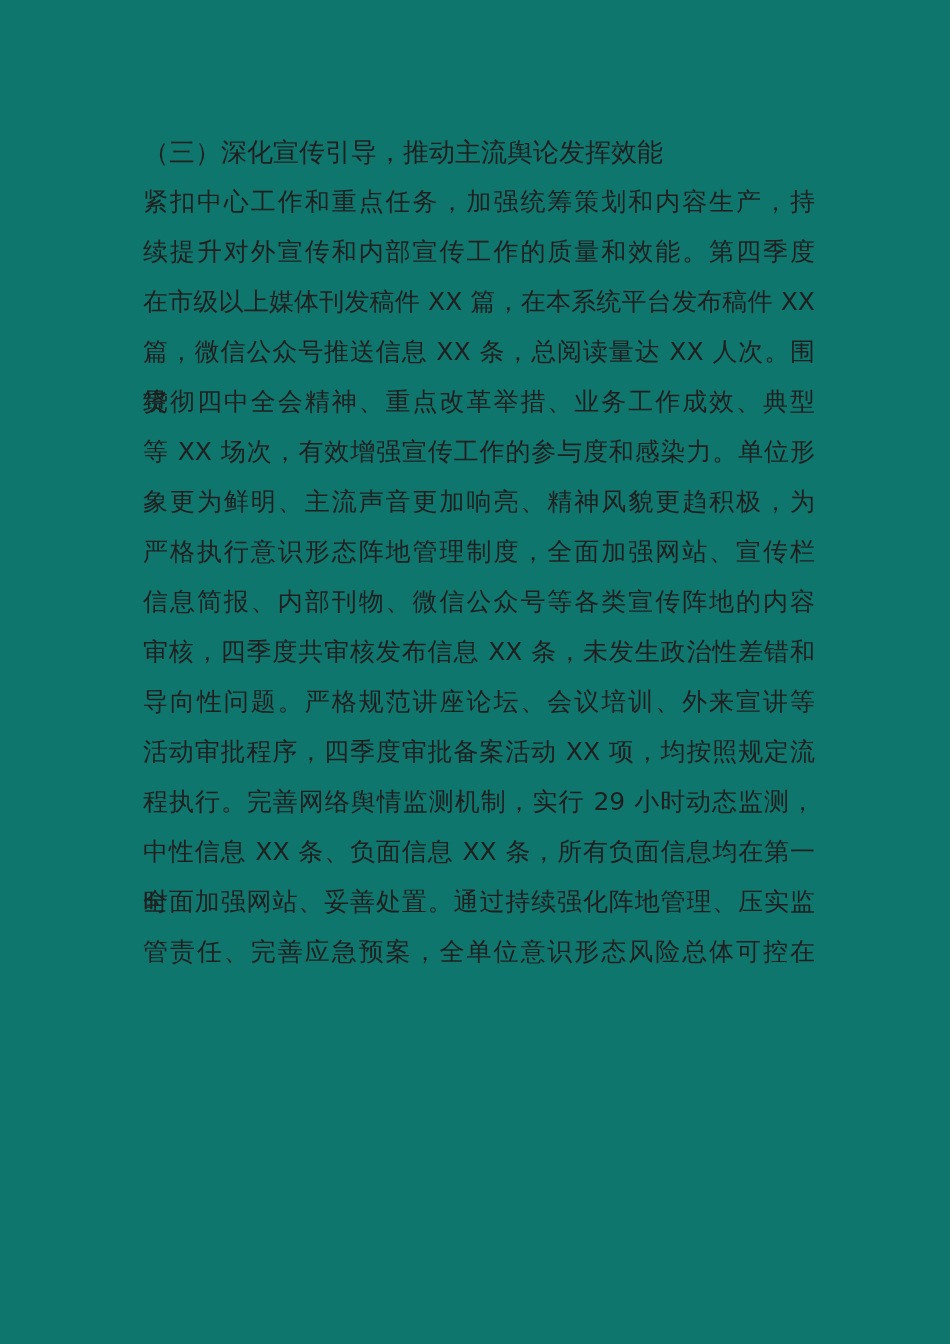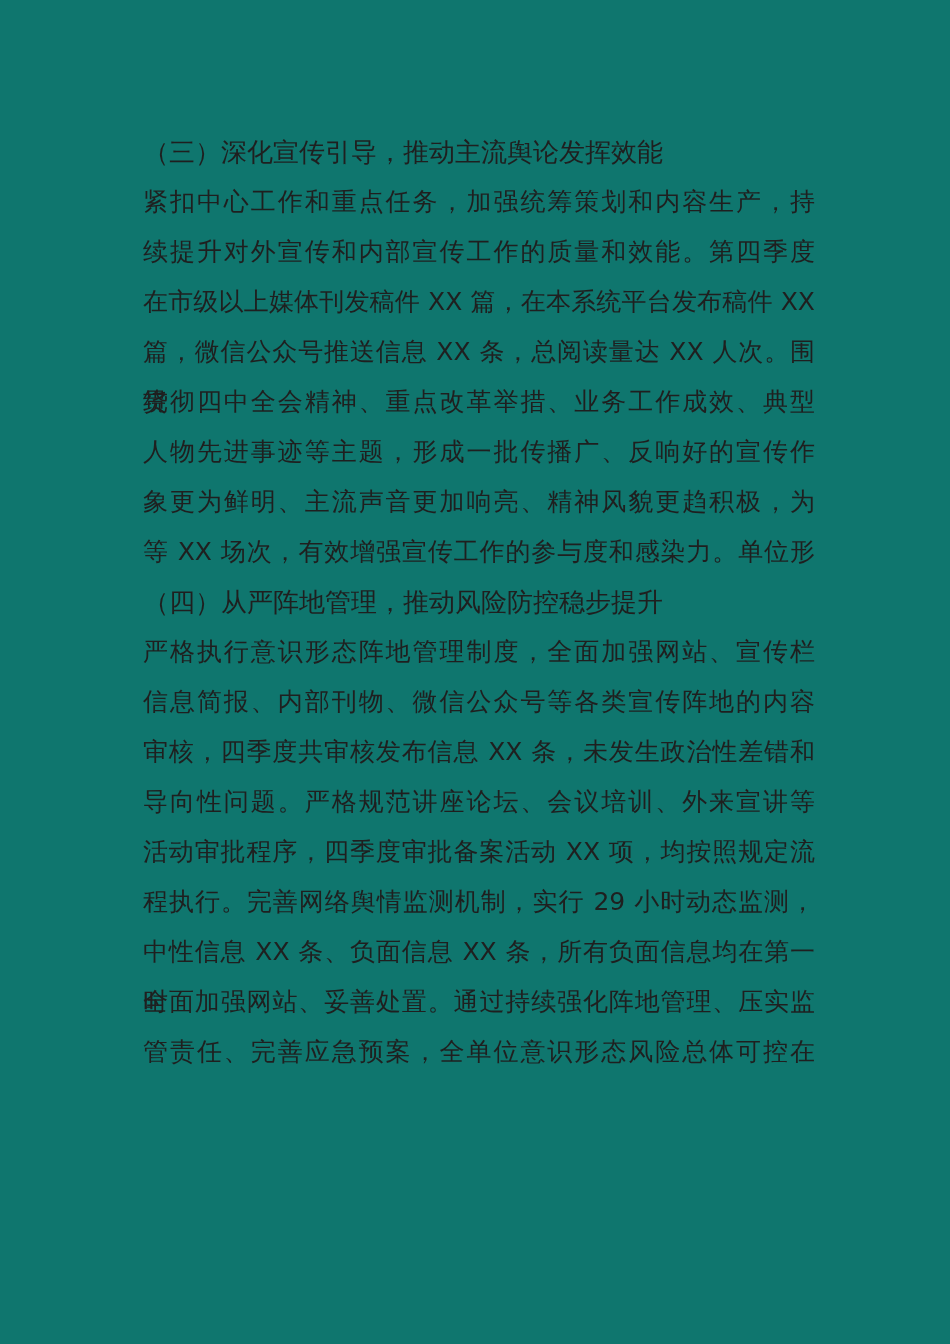--- a/index.html
+++ b/index.html
@@ -50,24 +50,22 @@
 <body>
 
 <div class="page" style="background: #0f766e;">
   <div class="text-block" id="doc" style="color: rgb(31, 31, 31);">
       <div class="line heading">（三）深化宣传引导，推动主流舆论发挥效能</div>
       <div class="line body just">紧扣中心工作和重点任务，加强统筹策划和内容生产，持</div>
       <div class="line body just">续提升对外宣传和内部宣传工作的质量和效能。第四季度</div>
       <div class="line body just">在市级以上媒体刊发稿件 XX 篇，在本系统平台发布稿件 XX</div>
       <div class="line body just">篇，微信公众号推送信息 XX 条，总阅读量达 XX 人次。围绕</div>
       <div class="line body just">贯彻四中全会精神、重点改革举措、业务工作成效、典型</div>
-      <div class="line body just">人物先进事迹等主题，形成一批传播广、反响好的宣传作</div>
+      <div class="line body just">等 XX 场次，有效增强宣传工作的参与度和感染力。单位形</div>
       <div class="line body just">象更为鲜明、主流声音更加响亮、精神风貌更趋积极，为</div>
-      <div class="line body just">等 XX 场次，有效增强宣传工作的参与度和感染力。单位形</div>
-      <div class="line heading">（四）从严阵地管理，推动风险防控稳步提升</div>
       <div class="line body just">严格执行意识形态阵地管理制度，全面加强网站、宣传栏</div>
       <div class="line body just">信息简报、内部刊物、微信公众号等各类宣传阵地的内容</div>
       <div class="line body just">审核，四季度共审核发布信息 XX 条，未发生政治性差错和</div>
       <div class="line body just">导向性问题。严格规范讲座论坛、会议培训、外来宣讲等</div>
       <div class="line body just">活动审批程序，四季度审批备案活动 XX 项，均按照规定流</div>
       <div class="line body just">程执行。完善网络舆情监测机制，实行 29 小时动态监测，</div>
       <div class="line body just">中性信息 XX 条、负面信息 XX 条，所有负面信息均在第一时</div>
       <div class="line body just">全面加强网站、妥善处置。通过持续强化阵地管理、压实监</div>
       <div class="line body just">管责任、完善应急预案，全单位意识形态风险总体可控在</div>
     </div>

